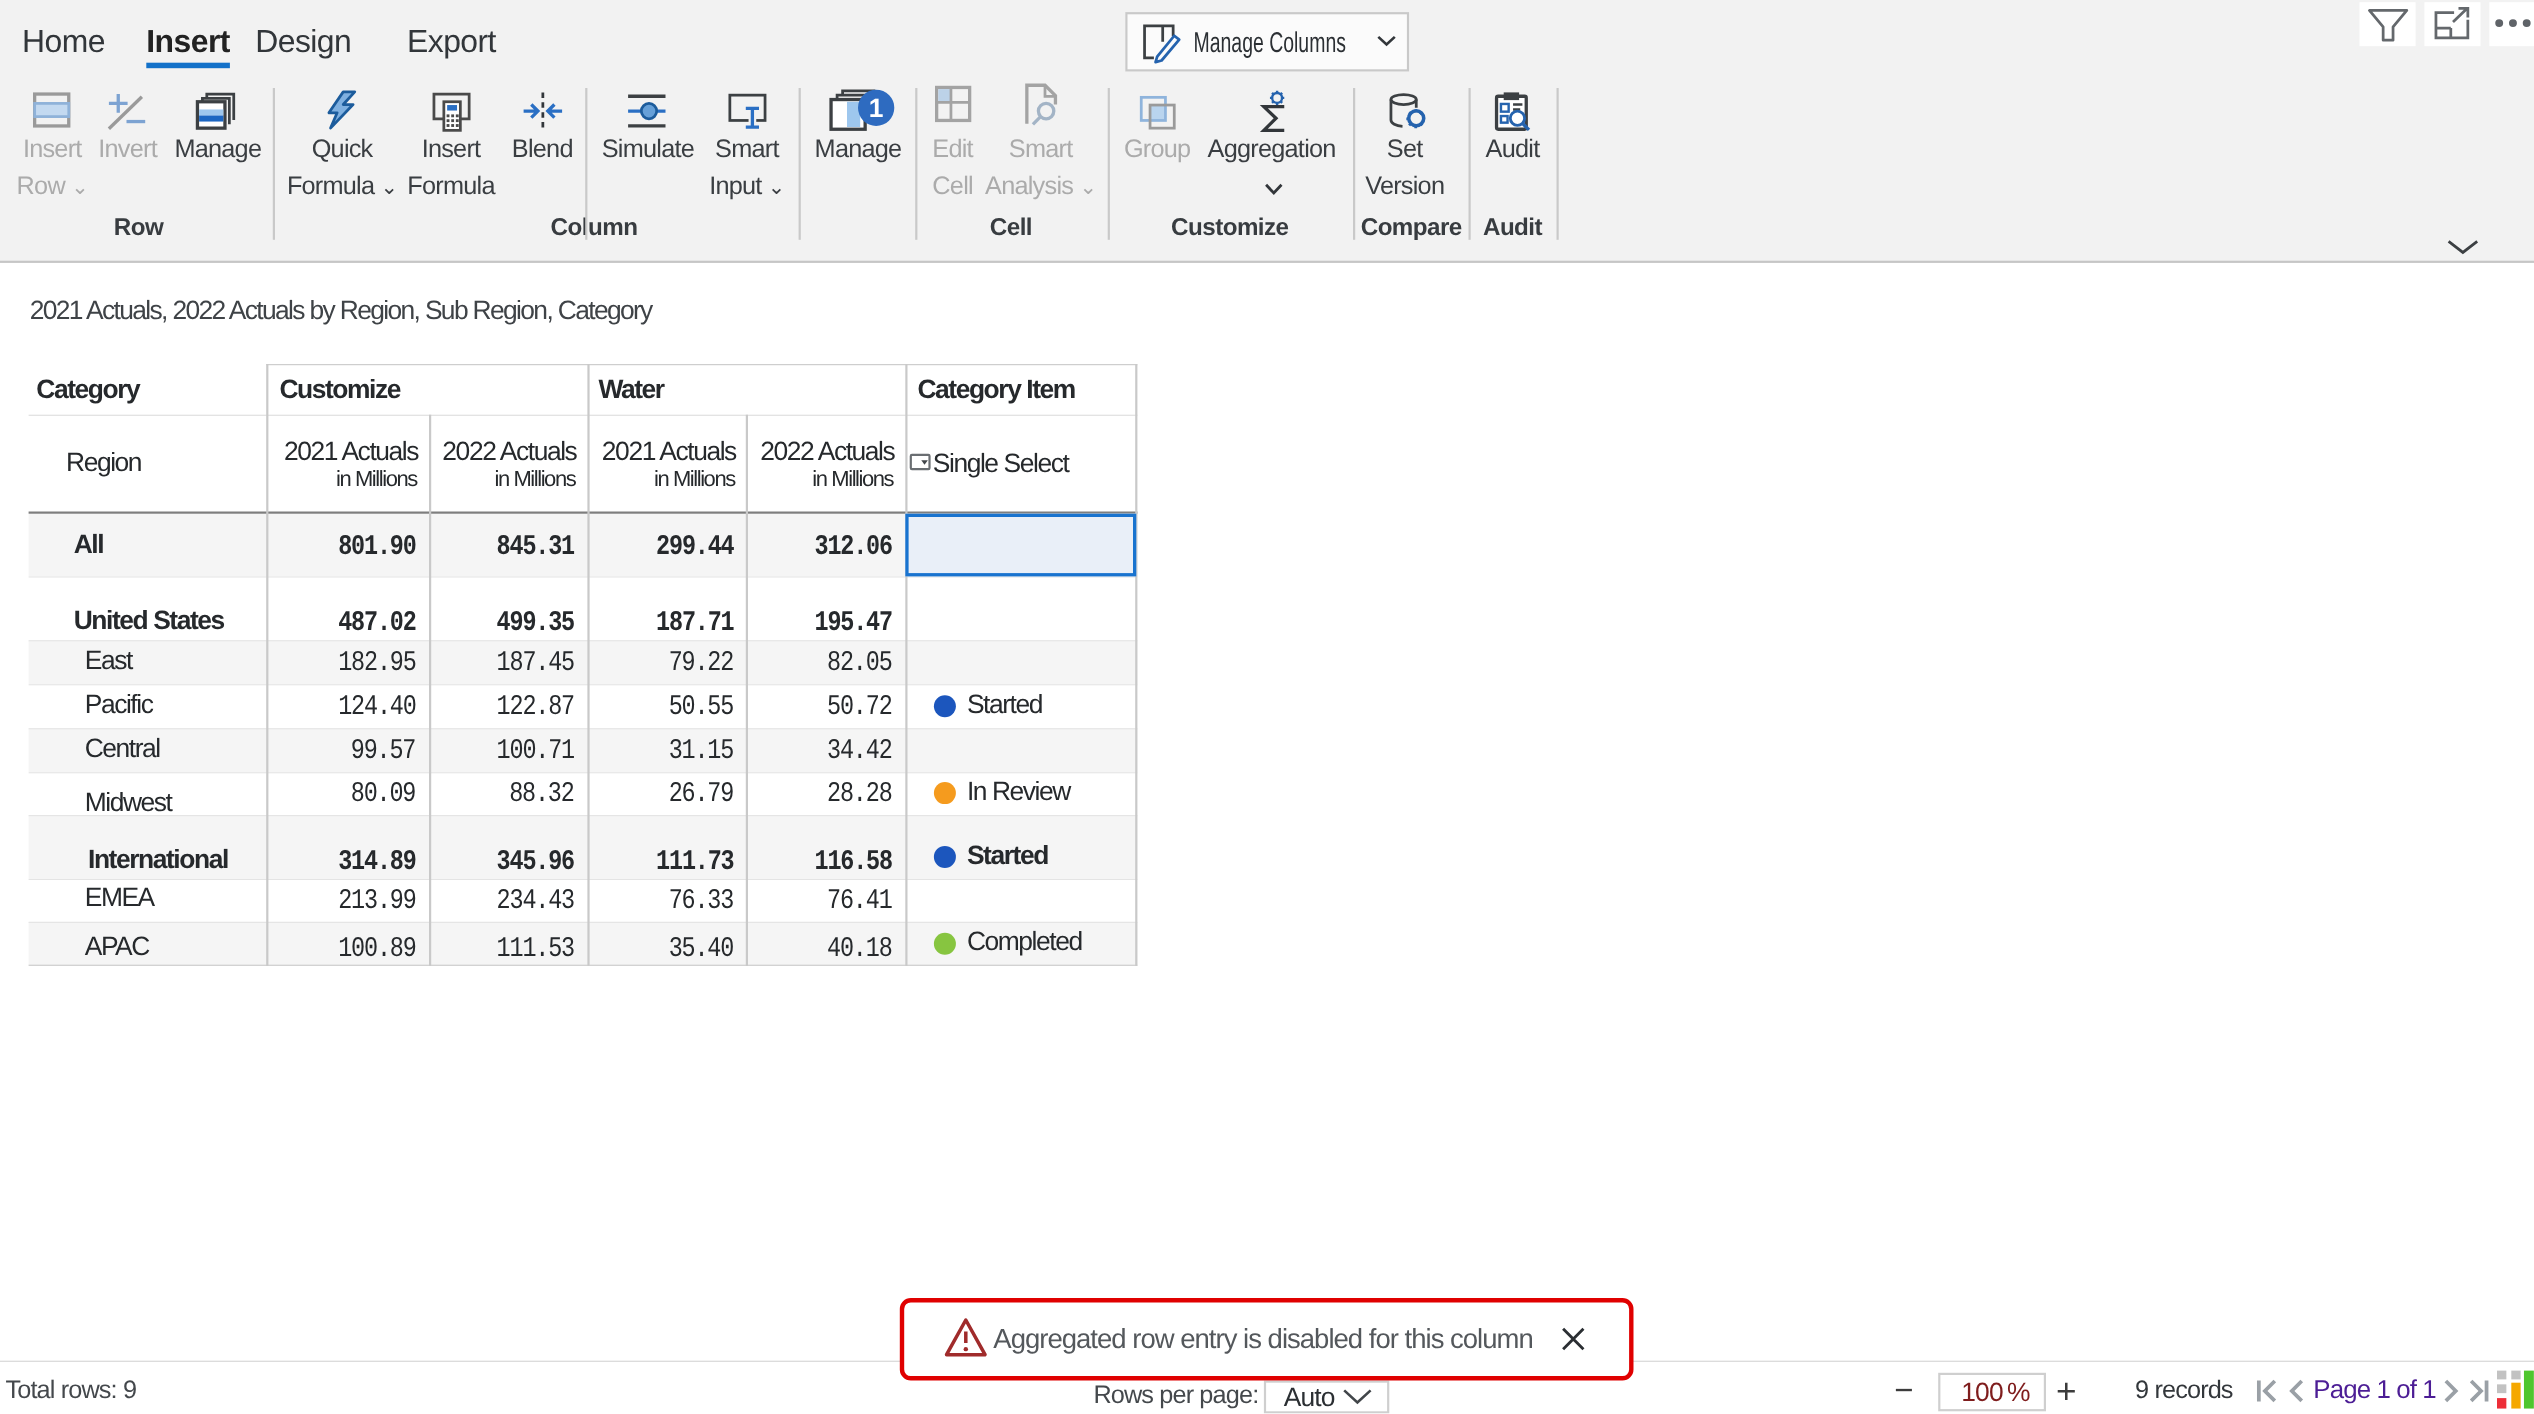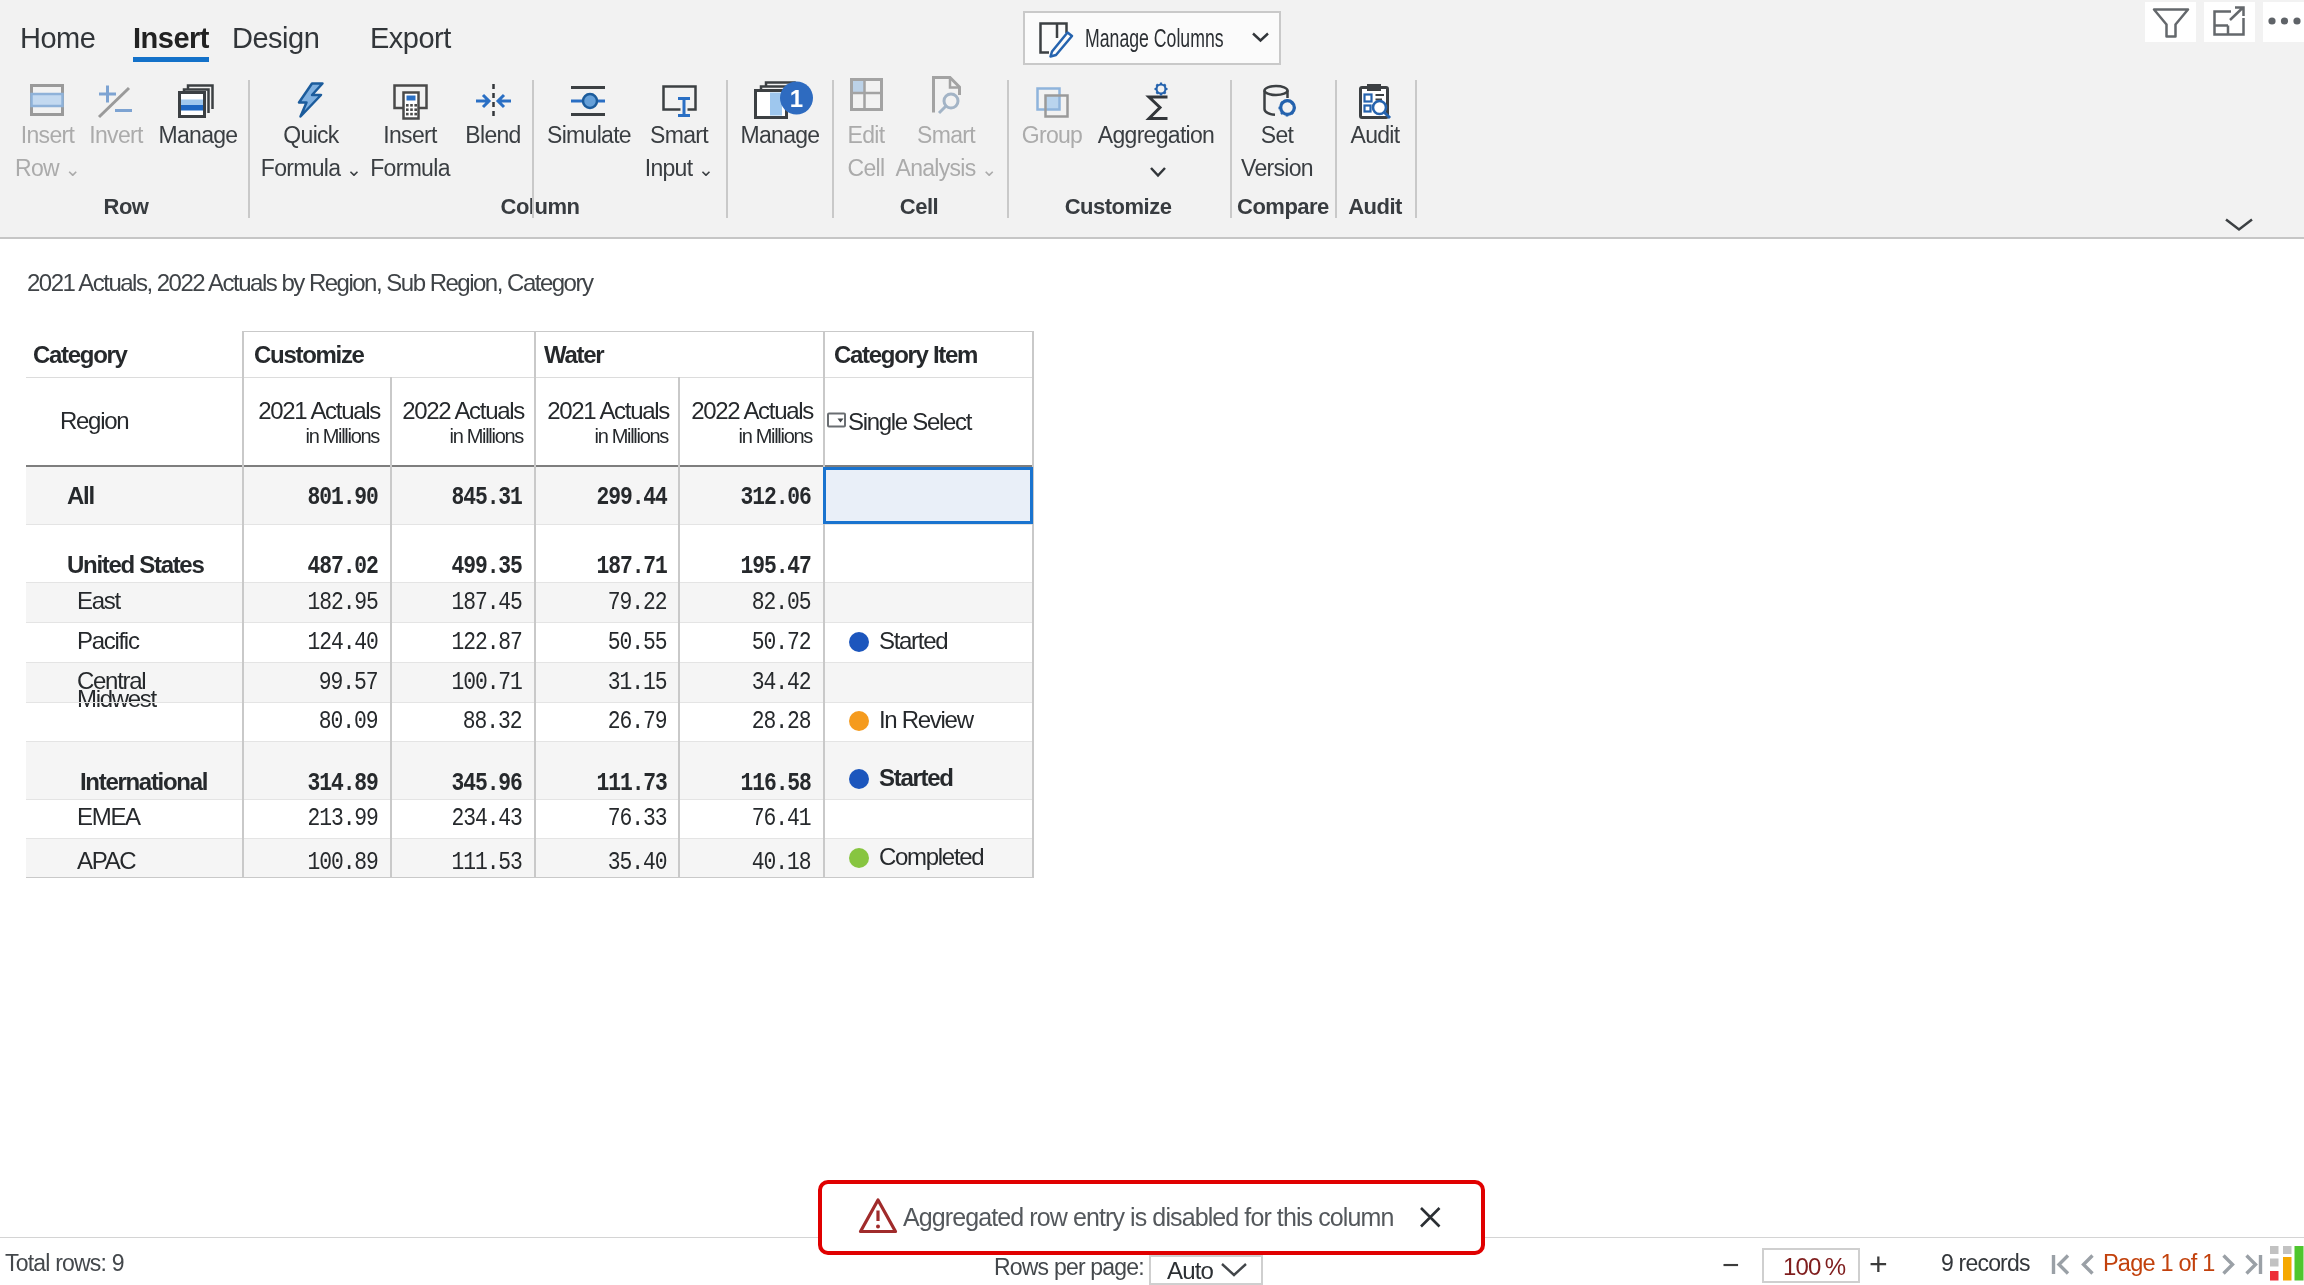--- a/index.html
+++ b/index.html
@@ -299,21 +299,21 @@
   <div class="cell num" style="right:512px;top:296px;">122.87</div>
   <div class="cell num" style="right:367px;top:296px;">50.55</div>
   <div class="cell num" style="right:223px;top:296px;">50.72</div>
 
   <div class="cell" style="left:51px;top:336px;">Central</div>
   <div class="cell num" style="right:656px;top:336px;">99.57</div>
   <div class="cell num" style="right:512px;top:336px;">100.71</div>
   <div class="cell num" style="right:367px;top:336px;">31.15</div>
   <div class="cell num" style="right:223px;top:336px;">34.42</div>
 
-  <div class="cell" style="left:51px;top:354px;">Midwest</div>
+  <div class="cell" style="left:51px;top:385px;">Midwest</div>
   <div class="cell num" style="right:656px;top:375px;">80.09</div>
   <div class="cell num" style="right:512px;top:375px;">88.32</div>
   <div class="cell num" style="right:367px;top:375px;">26.79</div>
   <div class="cell num" style="right:223px;top:375px;">28.28</div>
 
   <div class="cell bold" style="left:41px;top:437px;margin-left:13px;">International</div>
   <div class="cell num bold" style="right:656px;top:437px;">314.89</div>
   <div class="cell num bold" style="right:512px;top:437px;">345.96</div>
   <div class="cell num bold" style="right:367px;top:437px;">111.73</div>
   <div class="cell num bold" style="right:223px;top:437px;">116.58</div>
@@ -367,13 +367,13 @@
 <div class="footer" style="z-index:1;"></div>
 <div class="ftext" style="z-index:2;left:5px;top:1250px;">Total rows: 9</div>
 <div class="ftext" style="z-index:2;left:994px;top:1254px;">Rows per page:</div>
 <div class="abs" style="z-index:2;left:1149px;top:1255px;width:114px;height:30px;background:#fff;border:2px solid #cfcfcf;"></div>
 <div class="ftext" style="z-index:2;left:1167px;top:1257px;font-size:24px;color:#2b2f33;">Auto</div>
 <div class="ftext" style="z-index:2;left:1722px;top:1248px;font-size:30px;color:#3c3c3c;">−</div>
 <div class="abs" style="z-index:2;left:1762px;top:1248px;width:98px;height:35px;background:#fff;border:2px solid #cfcfcf;"></div>
 <div class="ftext" style="z-index:2;left:1783px;top:1253px;font-size:24px;color:#7f1d1d;">100 %</div>
 <div class="ftext" style="z-index:2;left:1869px;top:1246px;font-size:32px;color:#3c3c3c;">+</div>
 <div class="ftext" style="z-index:2;left:1941px;top:1250px;color:#33373b;">9 records</div>
-<div class="ftext" style="z-index:2;left:2103px;top:1250px;color:#c2410c;font-size:23.5px;letter-spacing:-0.8px;">Page 1 of 1</div>
+<div class="ftext" style="z-index:2;left:2103px;top:1250px;color:#4c1d95;font-size:23.5px;letter-spacing:-0.8px;">Page 1 of 1</div>
 
 </body></html>

